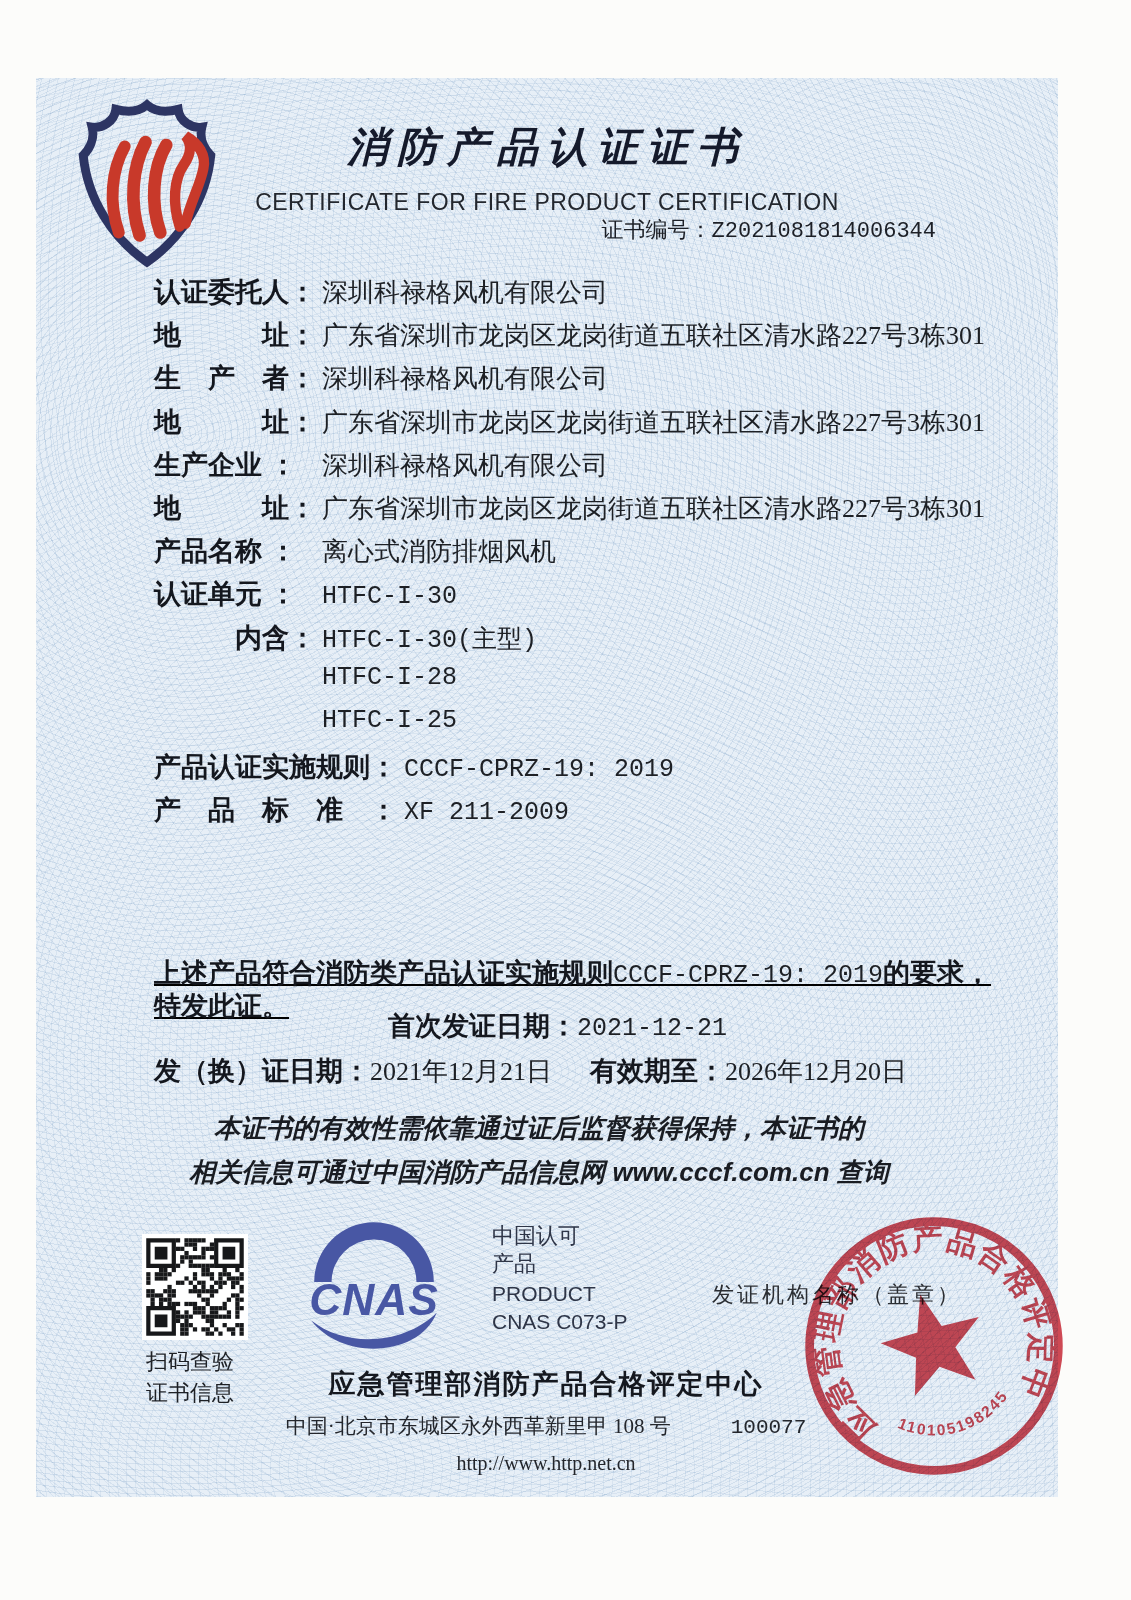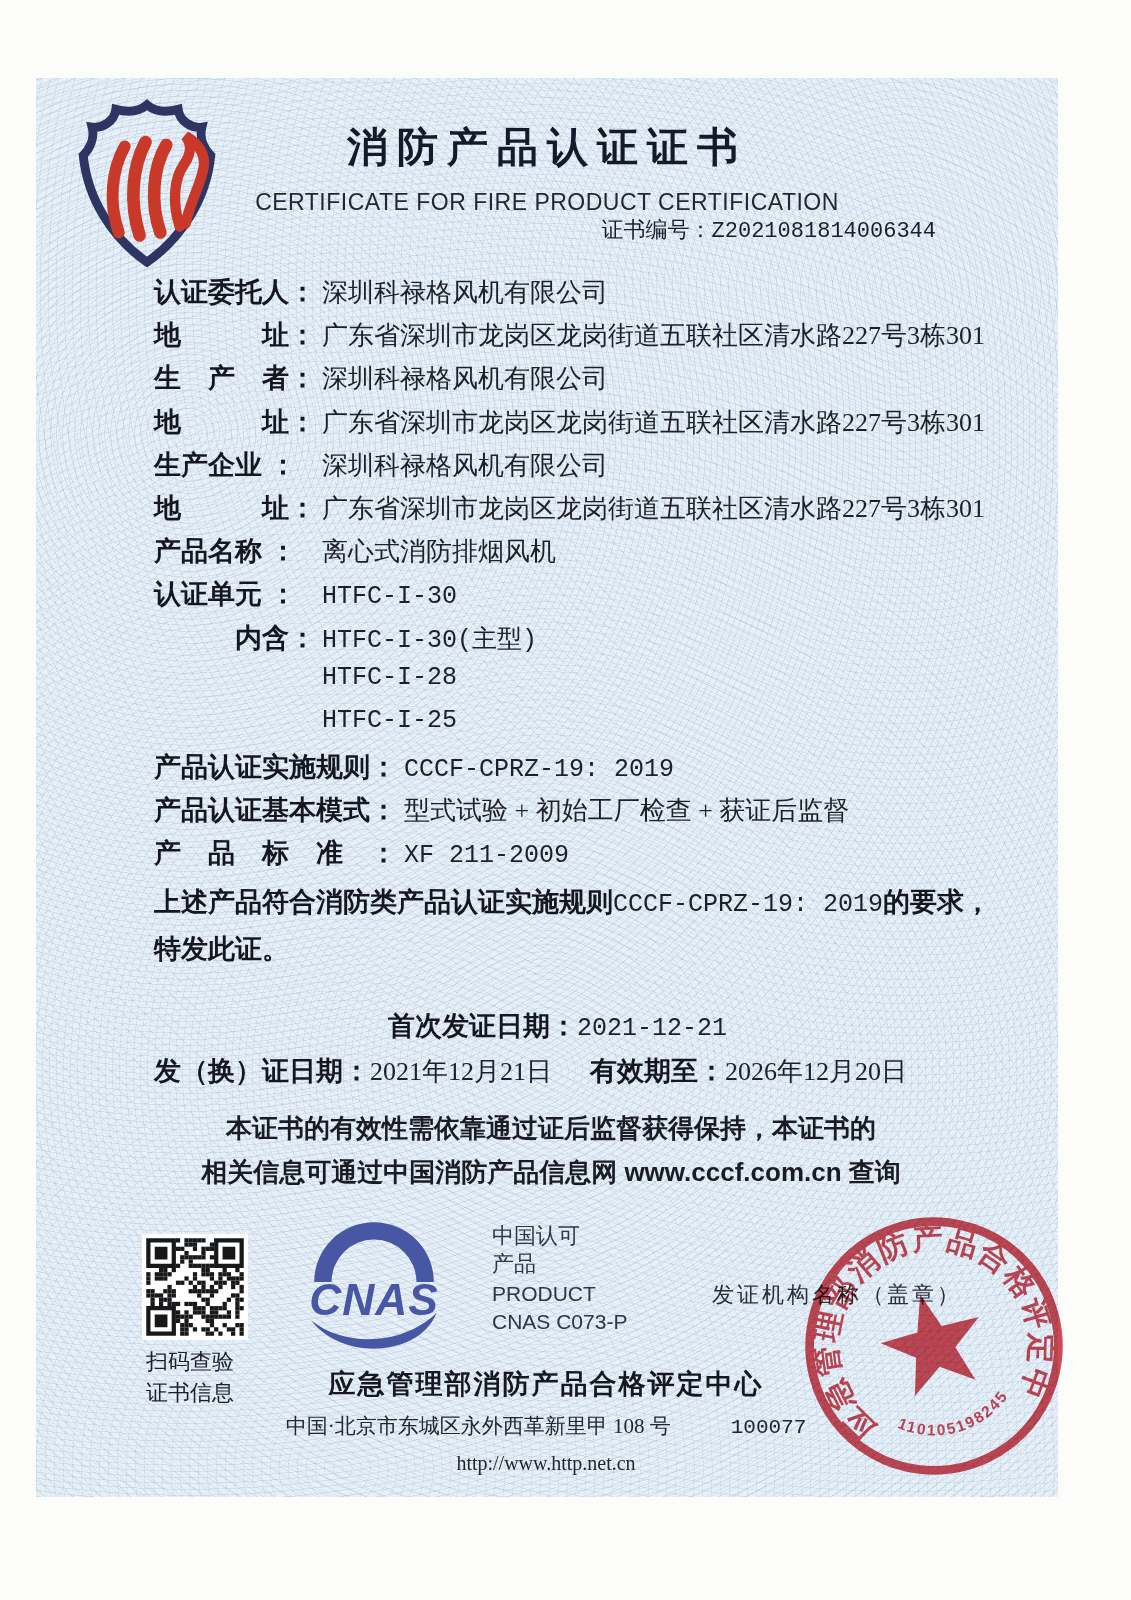--- a/index.html
+++ b/index.html
@@ -15,50 +15,50 @@
       repeating-radial-gradient(circle at 15% 25%, rgba(98,141,186,0.16) 0 1px, rgba(0,0,0,0) 1px 6px),
       repeating-radial-gradient(circle at 85% 15%, rgba(98,141,186,0.13) 0 1px, rgba(0,0,0,0) 1px 8px),
       repeating-radial-gradient(circle at 50% 70%, rgba(98,141,186,0.12) 0 1px, rgba(0,0,0,0) 1px 7px),
       repeating-radial-gradient(circle at 30% 98%, rgba(98,141,186,0.11) 0 1px, rgba(0,0,0,0) 1px 9px);
   }
 
   .logo { position:absolute; left:36px; top:18px; width:150px; height:178px; }
 
   .title-block { position:absolute; left:0; width:100%; top:42px; text-align:center; }
   .cert-title { font-size:41px; font-weight:bold; letter-spacing:9px; color:#151a2b;
-                font-family:"Liberation Sans", sans-serif; }
+                font-family:"Liberation Sans", sans-serif;font-style:italic; }
   .cert-subtitle { margin-top:14px; font-size:23px; letter-spacing:0.5px; color:#23272e; }
 
   .cert-no { position:absolute; top:137px; right:122px; font-size:22px; color:#1c1f26;
              font-family:"Liberation Serif", serif; }
   .cert-no .num { font-family:"Liberation Mono", monospace; font-size:22px; }
 
   
   .rows { position:absolute; left:118px; top:196px; }
   .row { height:43.2px; white-space:nowrap; }
   .lbl { display:inline-block; min-width:168px; font-weight:bold; font-size:27px;
          color:#14171e; font-family:"Liberation Sans", sans-serif; }
   .lbl.wide { min-width:250px; }
   .val { font-size:26px; color:#1d2025; font-family:"Liberation Serif", serif; }
   .val.latin { font-family:"Liberation Mono", monospace; font-size:25px; }
 
-  .statement { position:absolute; left:118px; top:802px; width:846px;
-               line-height:45px; font-size:27px; }
+  .statement { position:absolute; left:118px; top:880px; width:846px;
+               line-height:30px; font-size:27px;text-decoration:underline; }
   .statement .b { font-weight:bold; color:#14171e; }
   .statement .code { font-family:"Liberation Mono", monospace; font-size:25px; color:#1d2025; }
 
   .first-issue { position:absolute; left:352px; top:930px; white-space:nowrap; }
   .issue-row   { position:absolute; left:118px; top:975px; white-space:nowrap; }
   .dlbl { font-weight:bold; font-size:27px; color:#14171e; }
   .dval { font-size:26px; font-family:"Liberation Serif", serif; color:#1d2025; }
   .dval.latin { font-family:"Liberation Mono", monospace; font-size:25px; }
   .gap { display:inline-block; width:38px; }
 
-  .notice { position:absolute; left:64px; top:1028px; width:902px; text-align:center;
-            line-height:44px; font-size:26px; font-weight:bold; color:#191c22; }
+  .notice { position:absolute; left:52px; top:1028px; width:902px; text-align:center;
+            line-height:44px; font-size:26px; font-weight:bold; color:#191c22;font-style:italic; }
 
   
   .qr { position:absolute; left:106px; top:1156px; width:106px; height:106px; background:#fff; }
   .qr-caption { position:absolute; left:110px; top:1268px; font-size:22px; line-height:31px;
                 font-family:"Liberation Serif", serif; color:#1d2025; }
 
   .cnas { position:absolute; left:256px; top:1136px; width:164px; height:136px; }
 
   .accred { position:absolute; left:456px; top:1146px; line-height:28px; color:#2e3547; }
   .accred .cn { font-size:22px; font-family:Liberation Mono, monospace; }
@@ -107,21 +107,20 @@
       <div class="row"><span class="lbl">生　产　者：</span><span class="val">深圳科禄格风机有限公司</span></div>
       <div class="row"><span class="lbl">地　　　址：</span><span class="val">广东省深圳市龙岗区龙岗街道五联社区清水路227号3栋301</span></div>
       <div class="row"><span class="lbl">生产企业 ：</span><span class="val">深圳科禄格风机有限公司</span></div>
       <div class="row"><span class="lbl">地　　　址：</span><span class="val">广东省深圳市龙岗区龙岗街道五联社区清水路227号3栋301</span></div>
       <div class="row"><span class="lbl">产品名称 ：</span><span class="val">离心式消防排烟风机</span></div>
       <div class="row"><span class="lbl">认证单元 ：</span><span class="val latin">HTFC-I-30</span></div>
       <div class="row"><span class="lbl">　　　内含：</span><span class="val latin">HTFC-I-30(主型)</span></div>
       <div class="row"><span class="lbl"></span><span class="val latin">HTFC-I-28</span></div>
       <div class="row"><span class="lbl"></span><span class="val latin">HTFC-I-25</span></div>
       <div class="row"><span class="lbl wide">产品认证实施规则：</span><span class="val latin">CCCF-CPRZ-19: 2019</span></div>
-      <div class="row"><span class="lbl wide">产品认证基本模式：</span><span class="val">型式试验 + 初始工厂检查 + 获证后监督</span></div>
       <div class="row"><span class="lbl wide">产　品　标　准　：</span><span class="val latin">XF 211-2009</span></div>
     </div>
 
     <div class="statement"><span class="b">上述产品符合消防类产品认证实施规则</span><span class="code">CCCF-CPRZ-19: 2019</span><span class="b">的要求，特发此证。</span></div>
 
     <div class="first-issue"><span class="dlbl">首次发证日期：</span><span class="dval latin">2021-12-21</span></div>
     <div class="issue-row"><span class="dlbl">发（换）证日期：</span><span class="dval">2021年12月21日</span><span class="gap"></span><span class="dlbl">有效期至：</span><span class="dval">2026年12月20日</span></div>
 
     <div class="notice">
       <div>本证书的有效性需依靠通过证后监督获得保持，本证书的</div>

